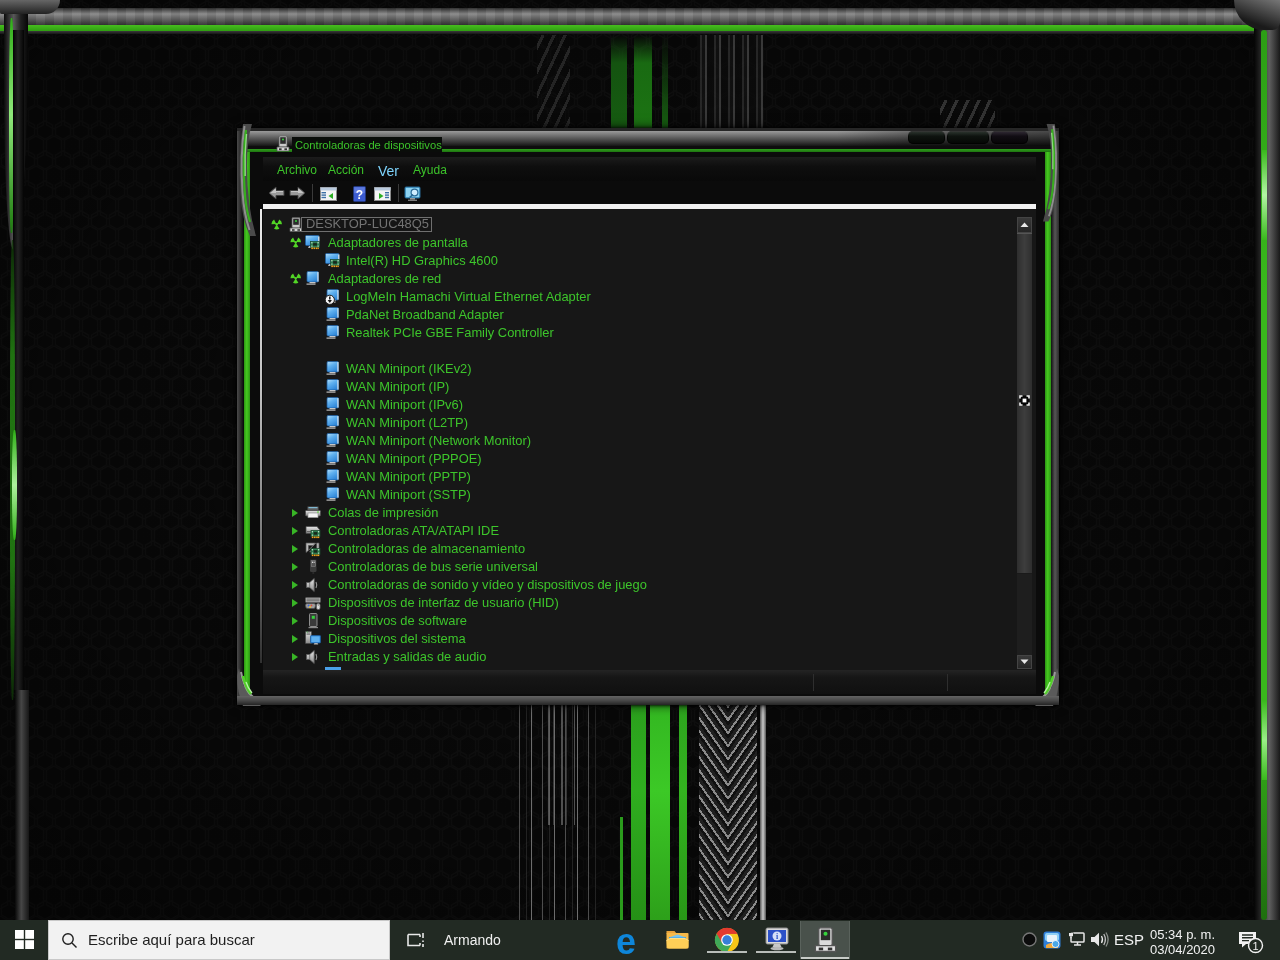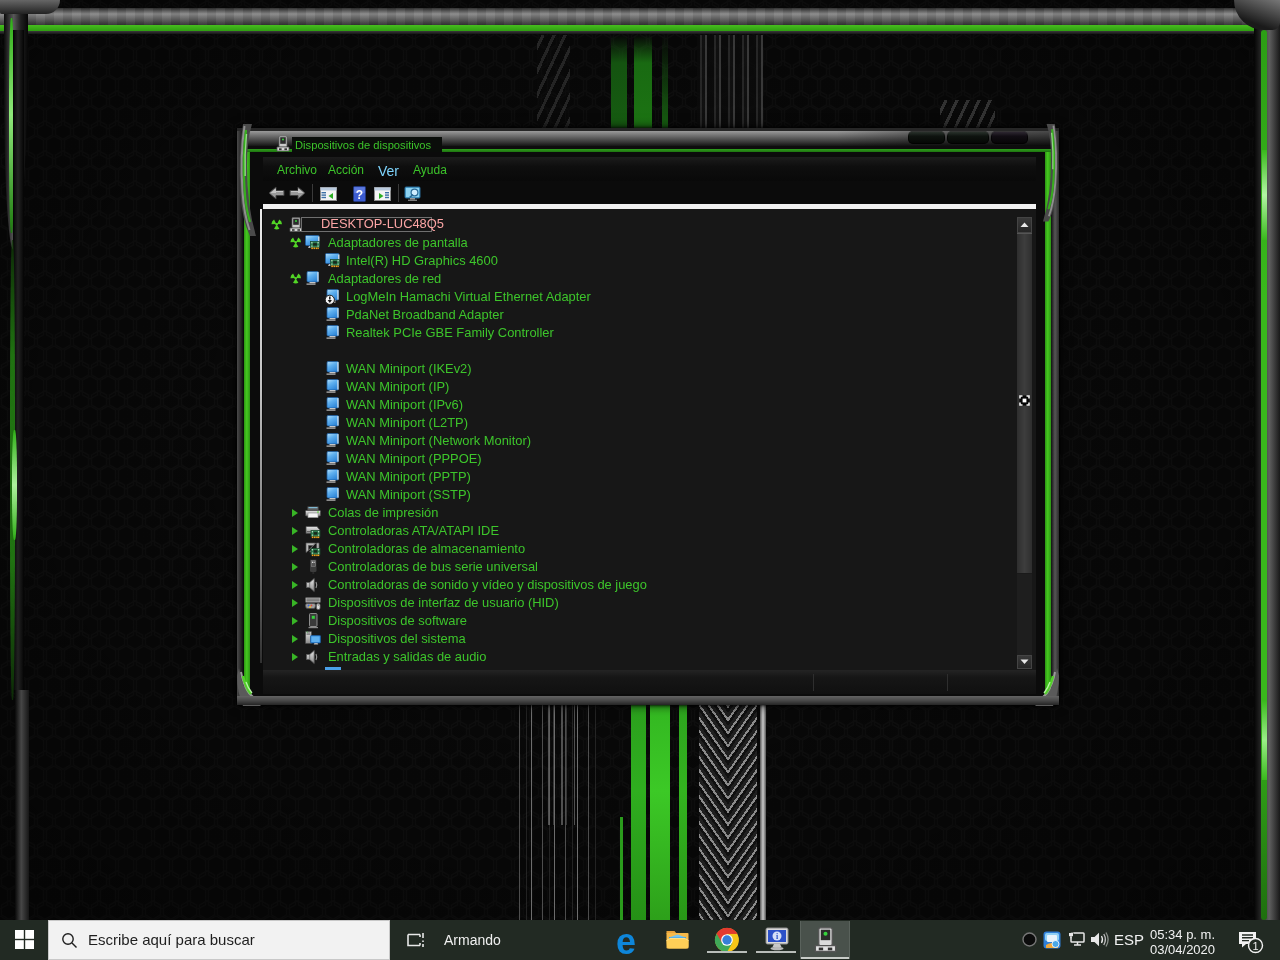--- a/index.html
+++ b/index.html
@@ -85,21 +85,21 @@
 
     <div class="abs" style="left:55px;top:9px;width:150px;height:15px;background:#0a0d0a;"></div>
     <svg class="abs" style="left:38px;top:8px" width="16" height="16" viewBox="0 0 16 16">
       <rect x="4" y="0" width="8" height="11" rx="1" fill="#c9c9c9" stroke="#555" stroke-width="0.8"></rect>
       <rect x="5.2" y="1.2" width="5.6" height="6.6" fill="#2b2b2b"></rect>
       <circle cx="8" cy="3.6" r="1" fill="#35d23c"></circle>
       <path d="M2 11 h12 v4 h-12 z" fill="#d6d6d6" stroke="#555" stroke-width="0.8"></path>
       <rect x="4" y="12.3" width="2.6" height="1.8" fill="#333"></rect>
       <rect x="9.4" y="12.3" width="2.6" height="1.8" fill="#333"></rect>
     </svg>
-    <div class="abs" style="left:58px;top:10px;font-size:11.2px;line-height:14px;color:#3cc32a;">Dispositivos de dispositivos</div>
+    <div class="abs" style="left:58px;top:10px;font-size:11.2px;line-height:14px;color:#3cc32a;">Controladoras de dispositivos</div>
 
     <div class="abs" style="left:0;top:3px;width:6px;height:566px;background:linear-gradient(90deg,#4a4a4a,#2a2a2a 60%,#111);"></div>
     <div class="abs" style="left:7px;top:24px;width:6px;height:545px;background:linear-gradient(90deg,#2c9414,#45c91f 45%,#2c9414);"></div>
     <div class="abs" style="left:814px;top:3px;width:8px;height:566px;background:linear-gradient(90deg,#111,#565656 50%,#2a2a2a);"></div>
     <div class="abs" style="left:808px;top:24px;width:6px;height:545px;background:linear-gradient(90deg,#2c9414,#45c91f 45%,#2c9414);"></div>
 
     <svg class="abs" style="left:-3px;top:-4px" width="22" height="115" viewBox="0 0 22 115">
       <path d="M9 0 Q4 30 6.5 70 Q8 96 16 112 L22 112 Q13 82 13 42 Q13 16 18 0 Z" fill="#4a4a4a"></path>
       <path d="M10.5 2 Q6 32 8.5 68 Q10 90 15.5 106" stroke="#8f8f8f" stroke-width="2" fill="none"></path>
       <path d="M12 6 Q8.5 34 10.5 64 Q11.5 84 16 98" stroke="#35b81a" stroke-width="2.2" fill="none" opacity="0.9"></path>
@@ -303,21 +303,21 @@
           </defs>
         </svg>
         <div class="trow" style="top:7px">
           <svg class="tref" style="left:8px" width="12" height="11">
               <use href="#i-trefoil"></use>
             </svg>
           <svg class="ic" style="left:25px" width="16" height="16">
               <use href="#i-computer"></use>
             </svg>
           <div class="abs" style="left:38px;top:1px;width:131px;height:15px;background:#151515;border:1px solid #6f6f6f;"></div>
-          <div class="txt" style="left:58px;top:-1px;color:#fca5a5;">DESKTOP-LUC48Q5</div>
+          <div class="txt" style="left:43px;top:-1px;color:#737373;">DESKTOP-LUC48Q5</div>
         </div>
         <div class="trow" style="top:25px">
           <svg class="tref" style="left:27px" width="12" height="11">
               <use href="#i-trefoil"></use>
             </svg>
           <svg class="ic" style="left:42px" width="16" height="16">
               <use href="#i-display"></use>
             </svg>
           <div class="txt" style="left:65px">Adaptadores de pantalla</div>
         </div>

